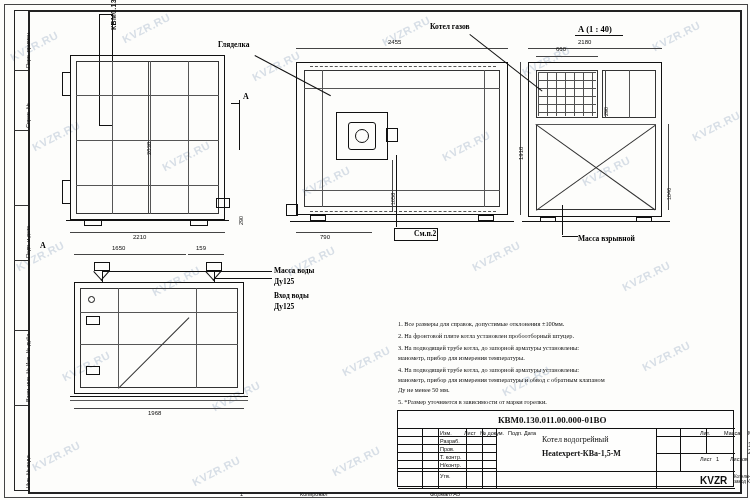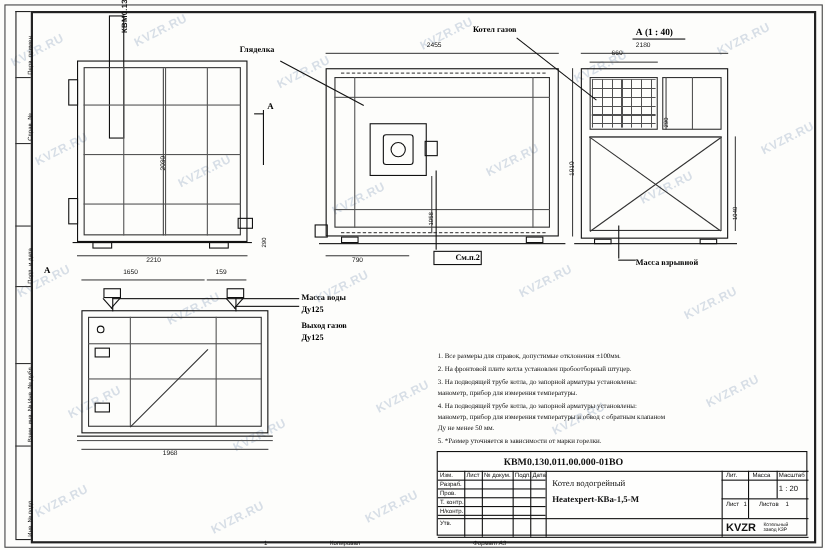--- a/index.html
+++ b/index.html
@@ -14,21 +14,21 @@
   .txt{position:absolute;font-size:6px;color:#111;white-space:nowrap;}
   .lbl{position:absolute;font-size:7.5px;color:#000;white-space:nowrap;font-family:"Liberation Serif",serif;}
   .dim{position:absolute;font-size:6px;color:#111;white-space:nowrap;font-family:"Liberation Sans",sans-serif;}
   .vert{transform-origin:0 0;transform:rotate(-90deg);}
   .box{position:absolute;border:1px solid #333;box-sizing:border-box;}
   .boxb{position:absolute;border:1.4px solid #111;box-sizing:border-box;}
   
   .wm{position:absolute;color:#b9c6d6;opacity:.55;font-size:11px;font-weight:bold;letter-spacing:.5px;transform:rotate(-27deg);font-family:"Liberation Sans",sans-serif;pointer-events:none;}
   
   #titleblock{position:absolute;left:397px;top:410px;width:337px;height:77px;border:1.4px solid #111;box-sizing:border-box;background:rgba(255,255,255,.6);}
-  #titleblock .cell{position:absolute;font-size:5.5px;color:#111;}
+  #titleblock .cell{position:absolute;font-size:5.5px;color:#111;margin-left:40px;}
   .tbline{position:absolute;background:#111;}
   .specnote{position:absolute;font-size:6.3px;color:#111;font-family:"Liberation Serif",serif;white-space:nowrap;}
   .leftcol{position:absolute;font-size:5.5px;color:#111;white-space:nowrap;}
   .stamp{position:absolute;font-size:7px;font-weight:bold;color:#111;}
   .arrowTxt{position:absolute;font-size:8px;font-weight:bold;font-family:"Liberation Serif",serif;}
   .grid{position:absolute;background:
     repeating-linear-gradient(to right,#333 0 1px,transparent 1px 9px),
     repeating-linear-gradient(to bottom,#333 0 1px,transparent 1px 8px);}
 </style>
 </head>
@@ -226,21 +226,21 @@
     <div class="dim" style="left:112px;top:245px;">1650</div>
     <div class="ln h" style="left:188px;top:254px;width:36px;background:#444;"></div>
     <div class="dim" style="left:196px;top:245px;">159</div>
     <div class="ln h" style="left:74px;top:408px;width:170px;background:#444;"></div>
     <div class="dim" style="left:148px;top:410px;">1968</div>
 
     <div class="ln h" style="left:102px;top:271px;width:170px;background:#111;"></div>
     <div class="ln h" style="left:214px;top:278px;width:58px;background:#111;"></div>
     <div class="lbl" style="left:274px;top:266px;font-weight:bold;">Масса воды</div>
     <div class="lbl" style="left:274px;top:277px;font-weight:bold;">Ду125</div>
-    <div class="lbl" style="left:274px;top:291px;font-weight:bold;">Выход газов</div>
+    <div class="lbl" style="left:274px;top:291px;font-weight:bold;">Вход воды</div>
     <div class="lbl" style="left:274px;top:302px;font-weight:bold;">Ду125</div>
   </div>
 
   <div style="position:absolute;left:398px;top:320px;width:330px;">
     <div class="specnote" style="left:0px;top:0px;">1. Все размеры для справок, допустимые отклонения ±100мм.</div>
     <div class="specnote" style="left:0px;top:12px;">2. На фронтовой плите котла установлен пробоотборный штуцер.</div>
     <div class="specnote" style="left:0px;top:24px;">3. На подводящей трубе котла, до запорной арматуры установлены:</div>
     <div class="specnote" style="left:0px;top:34px;">    манометр, прибор для измерения температуры.</div>
     <div class="specnote" style="left:0px;top:46px;">4. На подводящей трубе котла, до запорной арматуры установлены:</div>
     <div class="specnote" style="left:0px;top:56px;">    манометр, прибор для измерения температуры и обвод с обратным клапаном</div>

